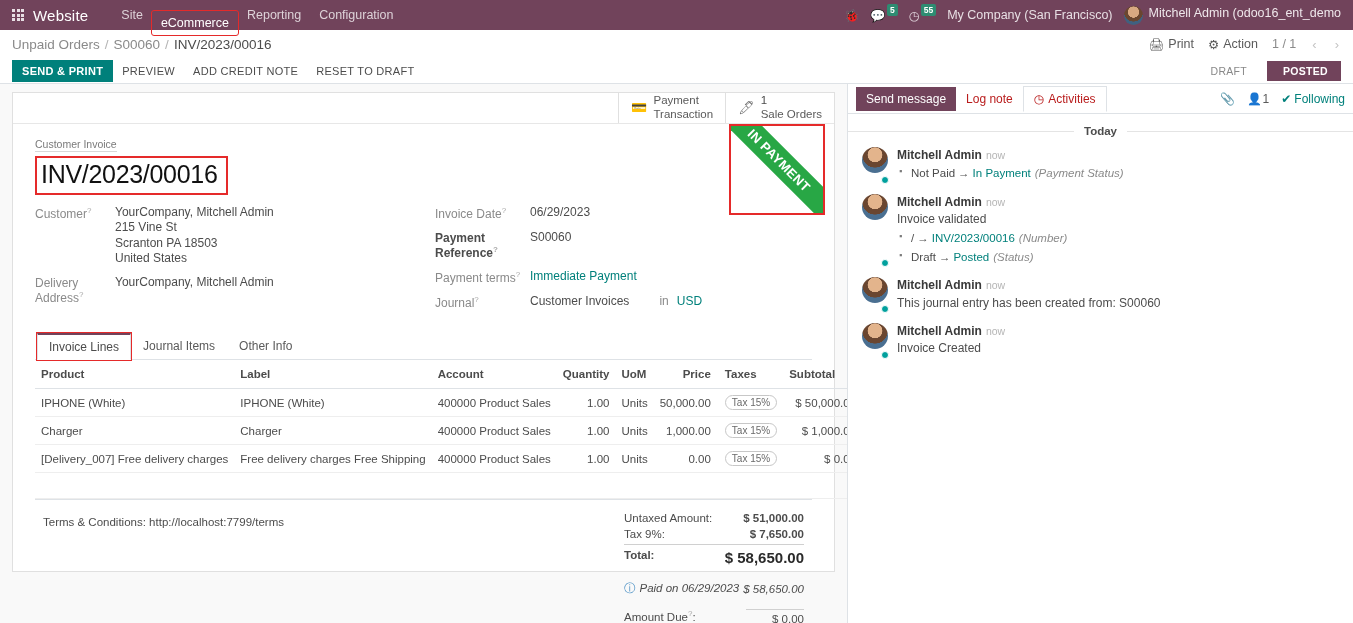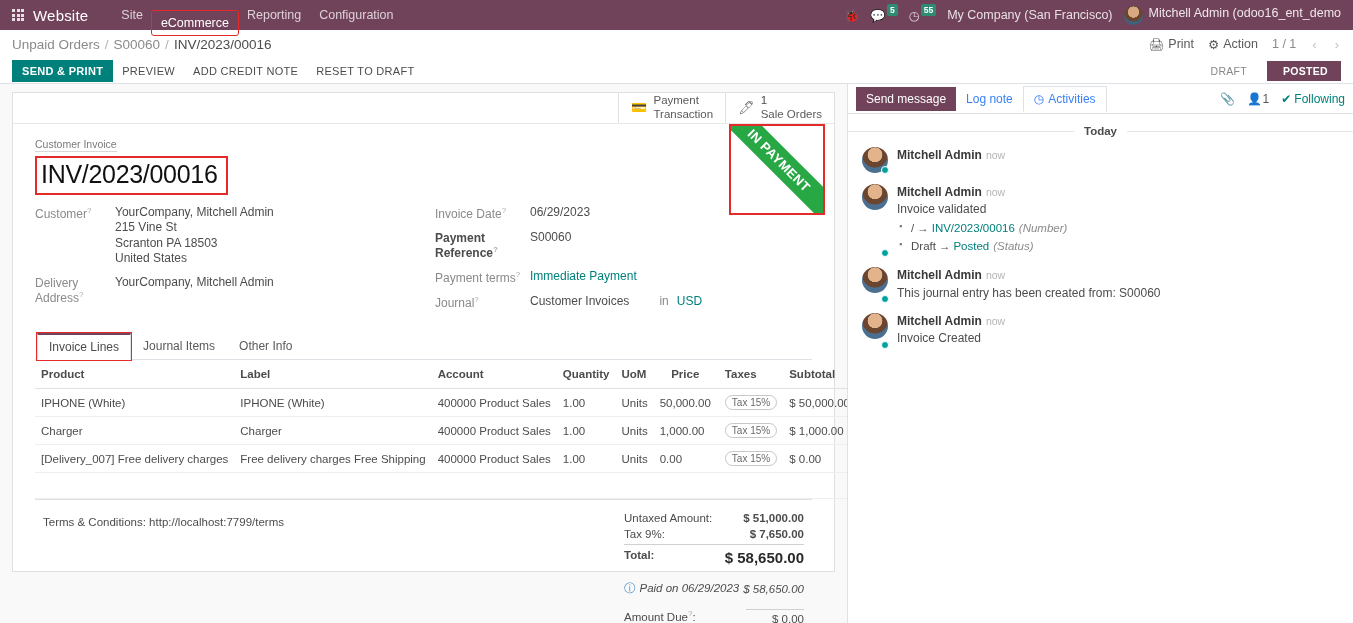--- a/index.html
+++ b/index.html
@@ -138,21 +138,21 @@
   .tab.boxed { outline: 1.5px solid #e52a2a; }
 
   
   table.lines { width: 100%; border-collapse: collapse; font-size: 11.5px; }
   table.lines th {
     font-weight: bold; color: #4c4c4c; padding: 7px 6px; font-size: 11.5px;
     border-bottom: 1px solid #dee2e6; white-space: nowrap;
   }
   table.lines td { padding: 6px 6px; border-bottom: 1px solid #eee; color: #4c4c4c;
     white-space: nowrap; }
-  .ta-l { text-align: left; } .ta-r { }
+  .ta-l { text-align: left; } .ta-r { text-align: right; }
   .taxchip {
     display: inline-block; border: 1px solid #c7c7c7; border-radius: 9px;
     padding: 1px 6px; font-size: 10px; color: #6a6a6a; background: #fff;
   }
   .empty-rows td { height: 26px; border-bottom: none; }
   .tbl-foot-sep { border-top: 1px solid #dee2e6; }
 
   
   .bottom { display: flex; padding: 10px 8px 0 8px; }
   .terms { font-size: 11.5px; color: #4c4c4c; flex: 1; padding-top: 6px; }
@@ -168,21 +168,21 @@
   .paidrow .info-i { color: #4a90c4; margin-right: 4px; font-style: normal; }
   .duerow { display: flex; justify-content: space-between; margin-top: 13px; }
   .duerow .tv { border-top: 1px solid #d0d0d0; padding-top: 3px; min-width: 58px;
     text-align: right; }
 
   
   .chatter { width: 506px; border-left: 1px solid #dee2e6; background: #fff;
     padding: 0; overflow: hidden; }
   .ch-bar { display: flex; align-items: center; height: 30px;
     border-bottom: 1px solid #dee2e6; padding: 0 8px; }
-  .ch-btn { font-size: 12px; padding: 5px 10px; cursor: pointer; color: #3b82f6; }
+  .ch-btn { font-size: 12px; padding: 5px 10px; cursor: pointer; color: #b91c1c; }
   .ch-btn.primary { background: #71435b; color: #fff; font-weight: normal; }
   .ch-btn.boxed { border: 1px solid #dee2e6; border-bottom-color: #fff;
     margin-bottom: -1px; display: flex; align-items: center; gap: 4px; }
   .ch-right { margin-left: auto; display: flex; align-items: center; gap: 12px;
     font-size: 12px; color: #5a5a5a; }
   .follow { color: #00807b; display: flex; align-items: center; gap: 3px; }
   .today-sep { text-align: center; position: relative; margin: 9px 0 6px 0; }
   .today-sep:before {
     content: ""; position: absolute; left: 0; right: 0; top: 50%;
     border-top: 1px solid #e4e4e4;
@@ -466,20 +466,23 @@
       <span>Today</span>
     </div>
 
     <div class="msg">
       <div class="av-wrap">
           <div class="av"></div>
           <span class="online"></span>
         </div>
       <div class="mbody">
         <div><span class="mname">Mitchell Admin</span><span class="mtime">now</span></div>
+        <ul class="track">
+          <li><span class="old">Not Paid</span><span class="arr">→</span><span class="new">In Payment</span><span class="fieldname">(Payment Status)</span></li>
+        </ul>
       </div>
     </div>
 
     <div class="msg">
       <div class="av-wrap">
           <div class="av"></div>
           <span class="online"></span>
         </div>
       <div class="mbody">
         <div><span class="mname">Mitchell Admin</span><span class="mtime">now</span></div>

